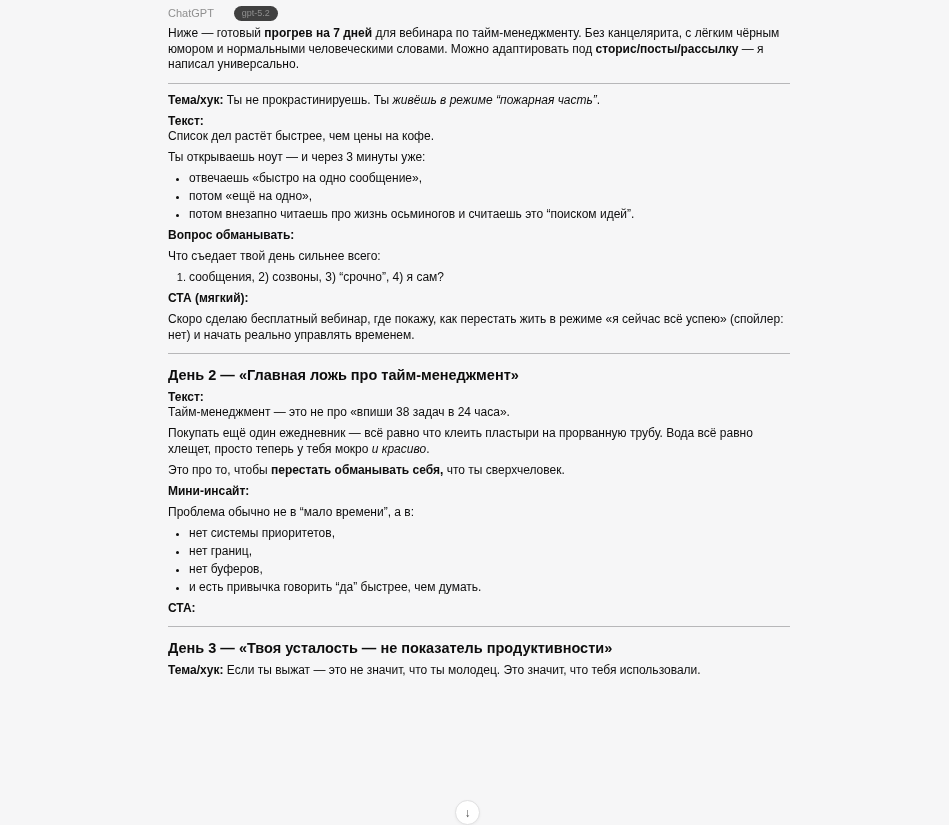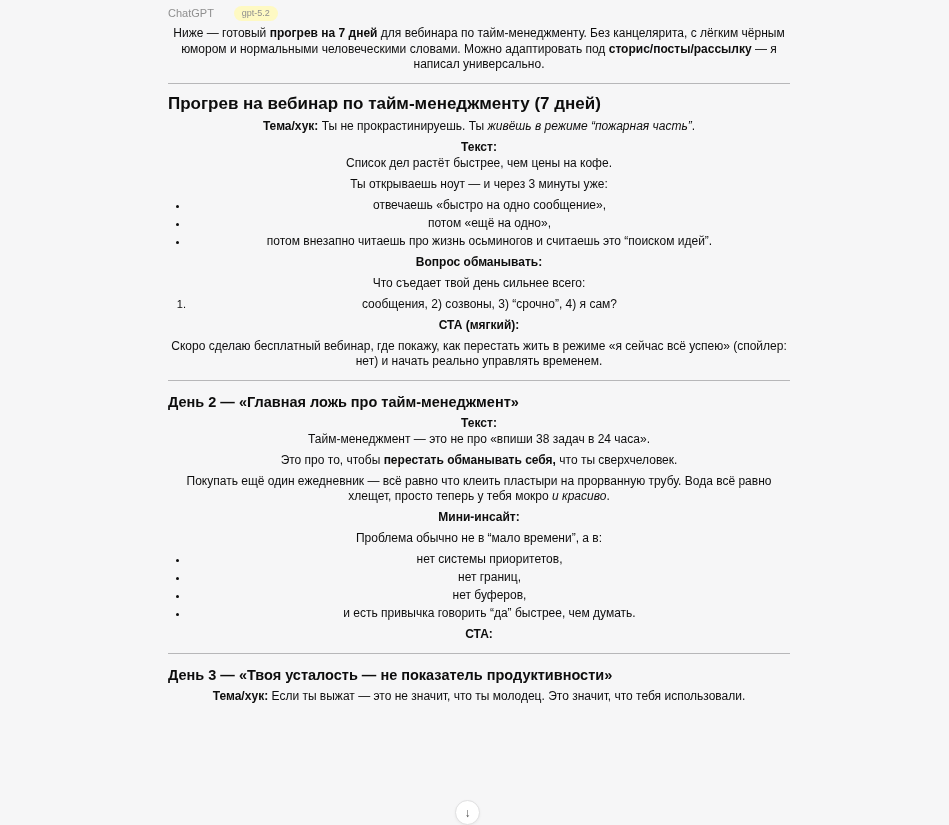--- a/index.html
+++ b/index.html
@@ -14,31 +14,31 @@
   }
   .message {
     position: absolute;
     left: 168px; top: 6px;
     width: 622px;
   }
   .msg-header { display: flex; align-items: center; gap: 20px; margin-bottom: 5px; }
   .assistant-name { font-size: 11px; color: #8f8f8f; }
   .model-badge {
     font-size: 9px; color: #8f8f8f;
-    background: #fef9c3; border-radius: 9px;
+    background: #404040; border-radius: 9px;
     padding: 2px 8px; line-height: 1.2;
     border: none; cursor: pointer;
     font-family: "Liberation Sans", sans-serif;
   }
   .content { font-size: 12px; line-height: 15.5px; }
-  .content p { margin: 5.5px 0; text-align: center; }
+  .content p { margin: 5.5px 0; }
   .content h2 { font-size: 17px; line-height: 21px; margin: 9px 0 4px; font-weight: bold; }
   .content h3 { font-size: 14.5px; line-height: 18px; margin: 12px 0 3px; font-weight: bold; }
   .content hr { border: none; border-top: 1px solid #b7b7b9; margin: 10px 0 9px; }
-  .content ul, .content ol { margin: 5px 0; padding-left: 21px; text-align: center; }
+  .content ul, .content ol { margin: 5px 0; padding-left: 21px; }
   .content li { margin: 2.5px 0; }
   .content li::marker { color: #0d0d0d; font-size: 11px; }
   .content em { font-style: italic; margin-top: 32px; }
   .content strong { font-weight: bold; }
   .scroll-btn {
     position: absolute;
     left: 455px; top: 800px;
     width: 25px; height: 25px;
     border-radius: 50%;
     background: #ffffff;
@@ -53,41 +53,40 @@
 <body>
 
 <div class="message">
   <div class="msg-header">
     <span class="assistant-name">ChatGPT</span>
     <button class="model-badge">gpt-5.2</button>
   </div>
   <div class="content">
       <p>Ниже — готовый <strong>прогрев на 7 дней</strong> для вебинара по тайм-менеджменту. Без канцелярита, с лёгким чёрным юмором и нормальными человеческими словами. Можно адаптировать под <strong>сторис/посты/рассылку</strong> — я написал универсально.</p>
       <hr>
-      <h2>Прогрев на вебинар по тайм-менеджменту (7 дней)</h2>
       <p><strong>Тема/хук:</strong> Ты не прокрастинируешь. Ты <em>живёшь в режиме “пожарная часть”</em>.</p>
       <p><strong>Текст:</strong><br>Список дел растёт быстрее, чем цены на кофе.</p>
       <p>Ты открываешь ноут — и через 3 минуты уже:</p>
       <ul>
         <li>отвечаешь «быстро на одно сообщение»,</li>
         <li>потом «ещё на одно»,</li>
         <li>потом внезапно читаешь про жизнь осьминогов и считаешь это “поиском идей”.</li>
       </ul>
       <p><strong>Вопрос обманывать:</strong></p>
       <p>Что съедает твой день сильнее всего:</p>
       <ol>
         <li>сообщения, 2) созвоны, 3) “срочно”, 4) я сам?</li>
       </ol>
       <p><strong>СТА (мягкий):</strong></p>
       <p>Скоро сделаю бесплатный вебинар, где покажу, как перестать жить в режиме «я сейчас всё успею» (спойлер: нет) и начать реально управлять временем.</p>
       <hr>
       <h3>День 2 — «Главная ложь про тайм-менеджмент»</h3>
       <p><strong>Текст:</strong><br>Тайм-менеджмент — это не про «впиши 38 задач в 24 часа».</p>
+      <p>Покупать ещё один ежедневник — всё равно что клеить пластыри на прорванную трубу. Вода всё равно хлещет, просто теперь у тебя мокро <em>и красиво</em>.</p>
       <p>Это про то, чтобы <strong>перестать обманывать себя,</strong> что ты сверхчеловек.</p>
-      <p>Покупать ещё один ежедневник — всё равно что клеить пластыри на прорванную трубу. Вода всё равно хлещет, просто теперь у тебя мокро <em>и красиво</em>.</p>
       <p><strong>Мини-инсайт:</strong></p>
       <p>Проблема обычно не в “мало времени”, а в:</p>
       <ul>
         <li>нет системы приоритетов,</li>
         <li>нет границ,</li>
         <li>нет буферов,</li>
         <li>и есть привычка говорить “да” быстрее, чем думать.</li>
       </ul>
       <p><strong>СТА:</strong></p>
       <hr>

